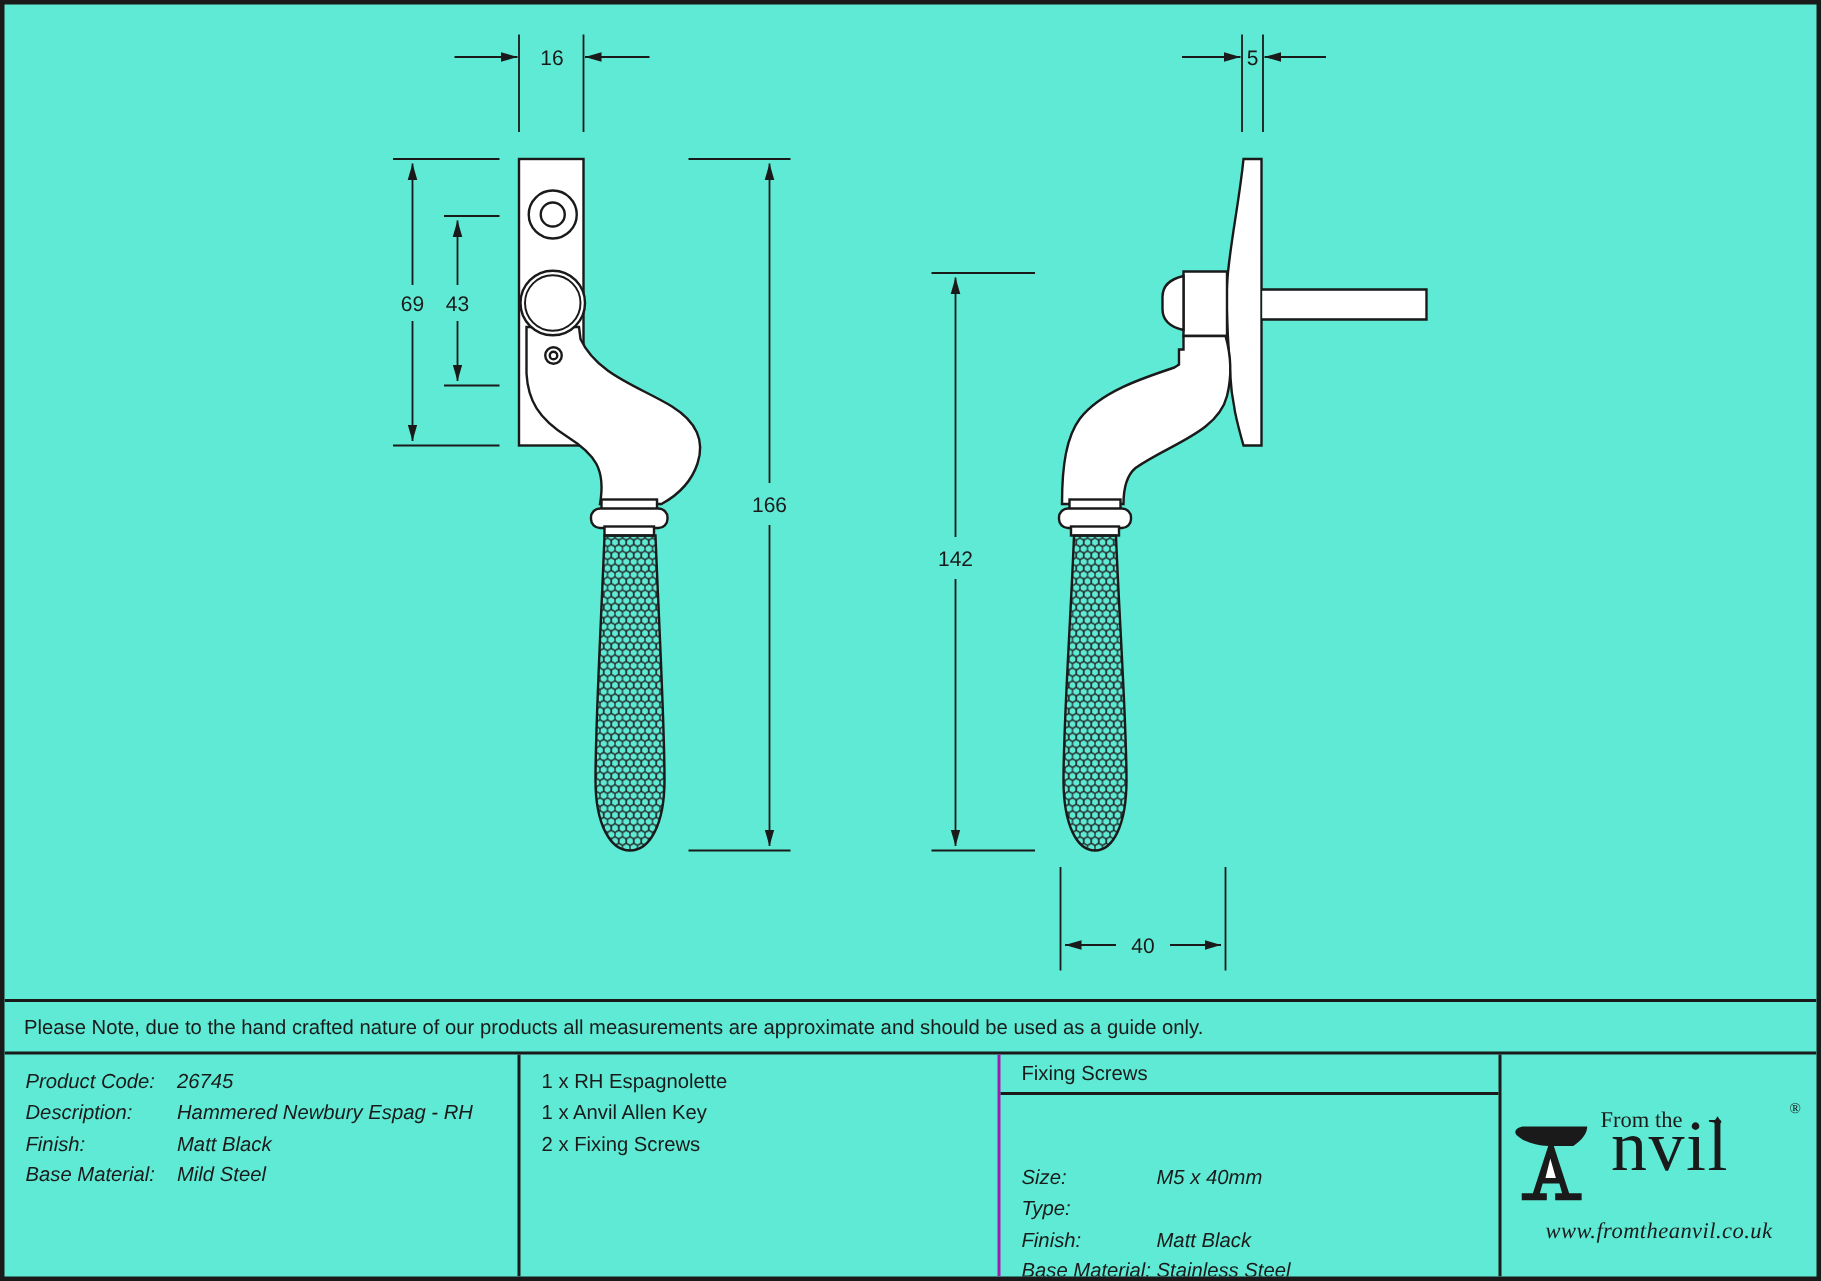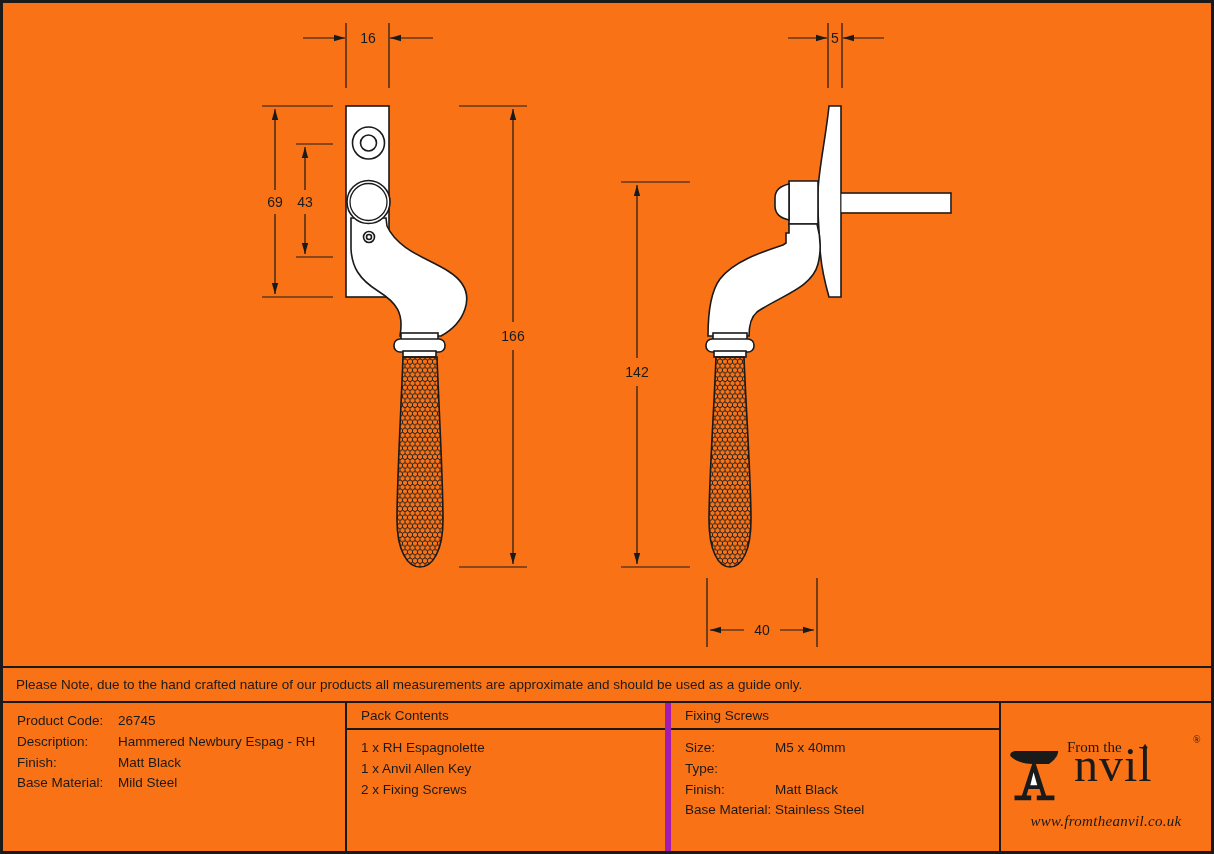--- a/index.html
+++ b/index.html
@@ -1,45 +1,45 @@
 <!DOCTYPE html>
 <html><head>
 <meta charset="utf-8">
 <style>
   html,body{margin:0;padding:0;background:#888;}
   .page{
     width:1214px;height:854px;box-sizing:border-box;
-    border:3px solid #1a1a1a;background:#f97316;
+    border:3px solid #1a1a1a;background:#5eead4;
     font-family:"Liberation Sans",sans-serif;color:#1a1a1a;
     display:flex;flex-direction:column;position:relative;overflow:hidden;
   }
   .drawing-area{height:663px;flex:0 0 auto;}
   .drawing-area svg{display:block;}
   .sh{fill:#fff;stroke:#1a1a1a;stroke-width:1.6;}
   .ln{fill:none;stroke:#1a1a1a;stroke-width:1.6;}
   .thin{fill:none;stroke:#1a1a1a;stroke-width:1.3;}
   .dl{fill:none;stroke:#1a1a1a;stroke-width:1.2;}
   .dim{font:14px "Liberation Sans",sans-serif;fill:#1a1a1a;}
   .note-row{
     flex:0 0 auto;height:37px;box-sizing:border-box;
     border-top:2px solid #1a1a1a;border-bottom:2px solid #1a1a1a;
     display:flex;align-items:center;padding-left:13px;font-size:13.5px;
   }
   .info-table{flex:1 1 auto;display:flex;min-height:0;}
   .col{box-sizing:border-box;display:flex;flex-direction:column;}
   .col1{width:342px;}
   .col2{width:320px;border-left:2px solid #1a1a1a;}
-  .col3{width:334px;border-left:6px solid #a21caf;}
+  .col3{width:334px;border-left:2px solid #a21caf;gap:37px;}
   .col4{flex:1;border-left:2px solid #1a1a1a;}
   .col-header{
     flex:0 0 auto;height:27px;box-sizing:border-box;border-bottom:2px solid #1a1a1a;
     display:flex;align-items:center;padding-left:14px;font-size:13.5px;
   }
   .col-body{flex:1;padding:8px 6px 0 14px;font-size:13.5px;line-height:20.8px;}
-  .kv{display:grid;grid-template-columns:101px auto;}
+  .kv{display:grid;grid-template-columns:101px auto;font-style:italic;}
   .col3 .kv{grid-template-columns:90px auto;}
   .logo-cell{align-items:center;justify-content:center;}
   .logo-box{position:relative;width:200px;height:112px;margin-top:12px;}
   .anvil-svg{position:absolute;left:2px;top:22px;width:52px;height:54px;}
   .logo-from{position:absolute;left:61px;top:12px;font:15px "Liberation Serif",serif;}
   .logo-diamond{position:absolute;left:136px;top:13px;font-size:12px;}
   .logo-reg{position:absolute;left:187px;top:7px;font:10px "Liberation Serif",serif;}
   .logo-nvil{position:absolute;left:68px;top:8px;font-family:"Liberation Serif",serif;
              font-size:48px;line-height:60px;letter-spacing:1px;}
   .logo-url{position:absolute;left:0;top:86px;width:200px;text-align:center;
@@ -189,23 +189,20 @@
           <span>Matt Black</span>
         </div>
         <div class="kv">
           <span>Base Material:</span>
           <span>Mild Steel</span>
         </div>
       </div>
     </div>
 
     <div class="col col2">
-      <div class="col-header">
-        <span>Pack Contents</span>
-      </div>
       <div class="col-body">
         <div>1 x RH Espagnolette</div>
         <div>1 x Anvil Allen Key</div>
         <div>2 x Fixing Screws</div>
       </div>
     </div>
 
     <div class="col col3">
       <div class="col-header">
         <span>Fixing Screws</span>

